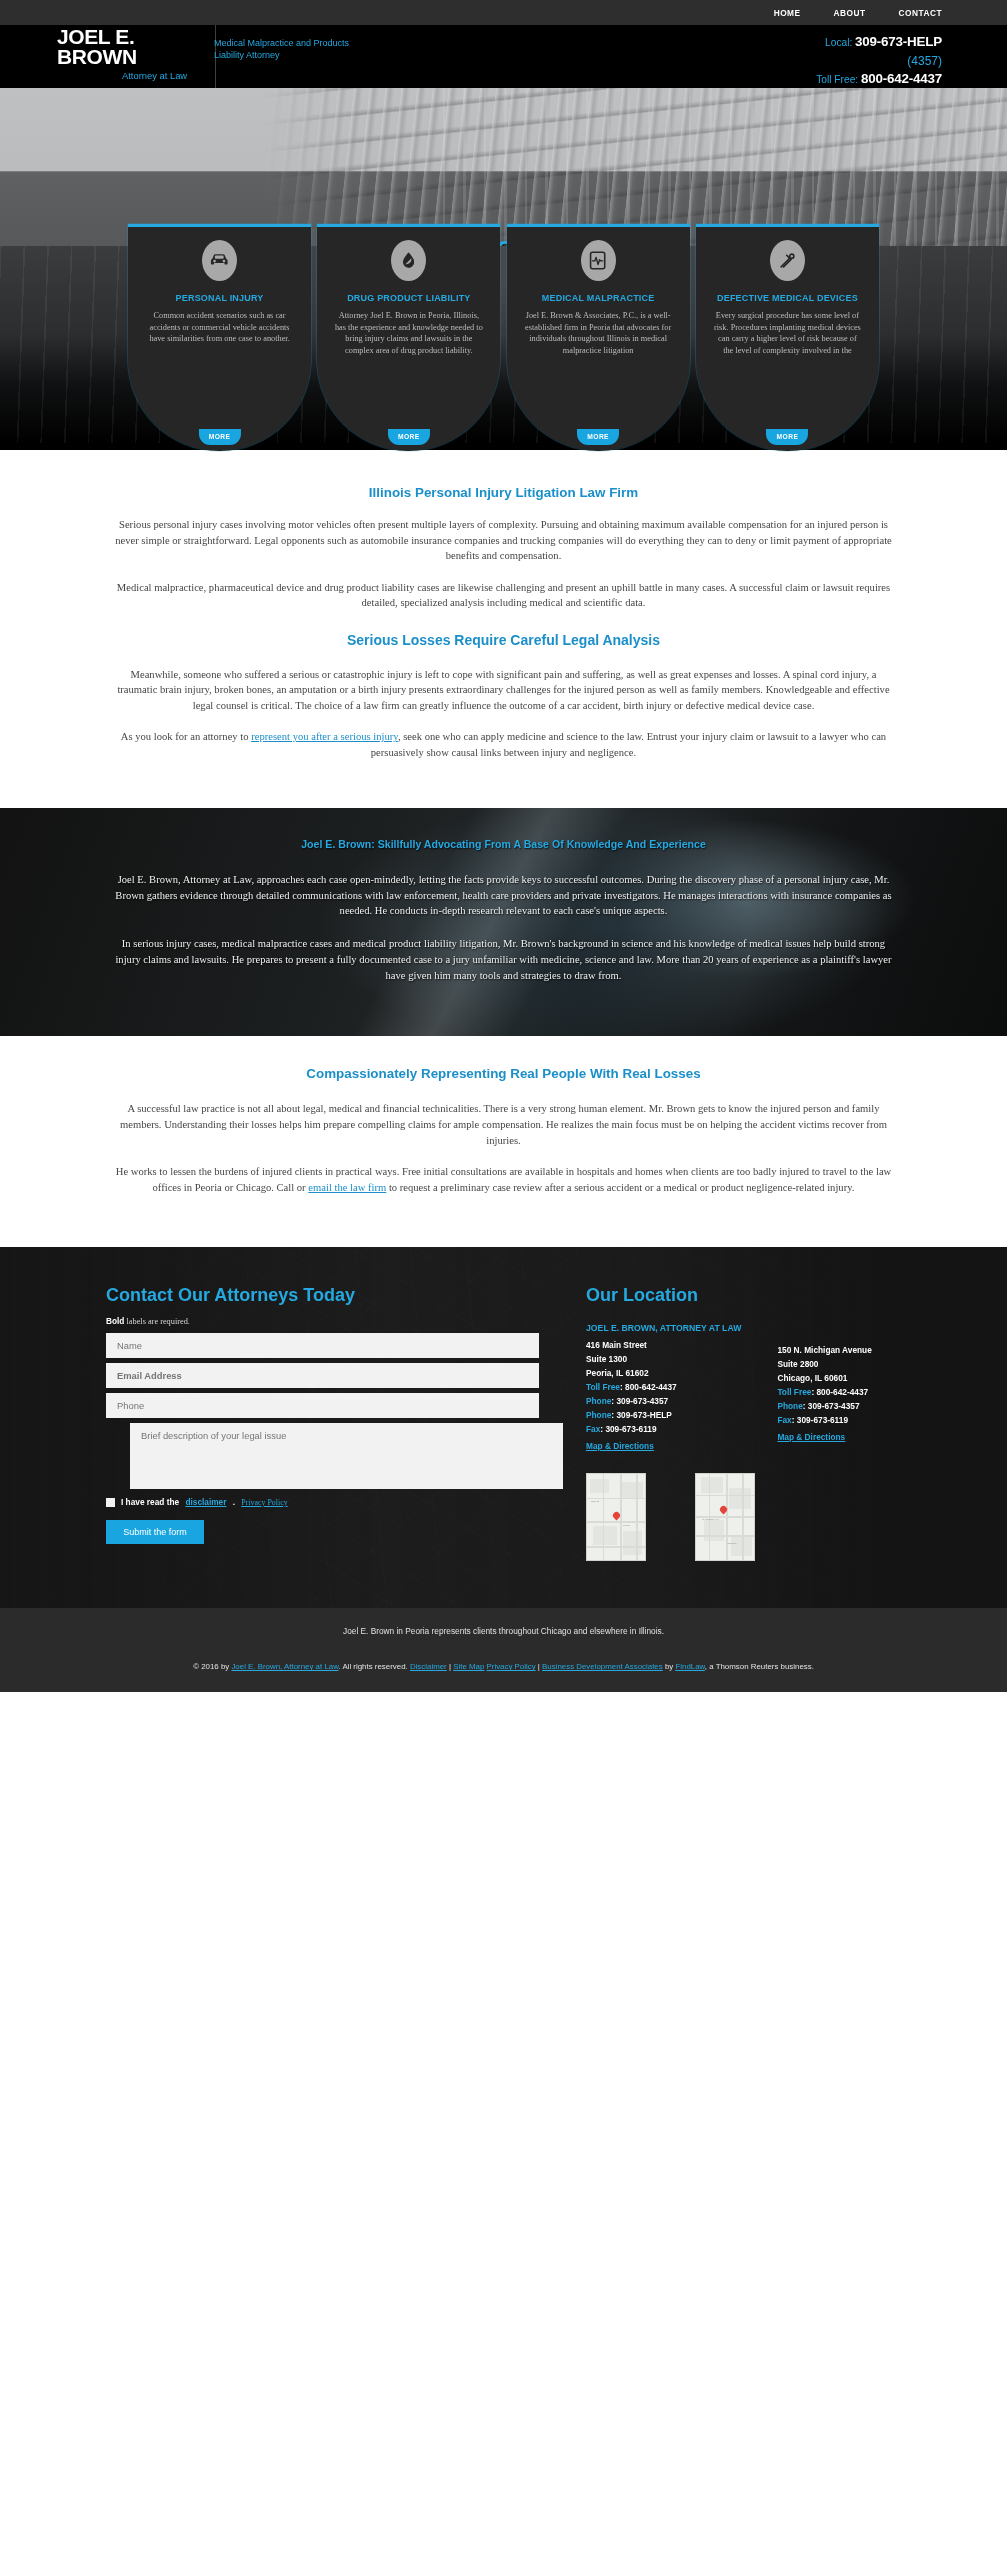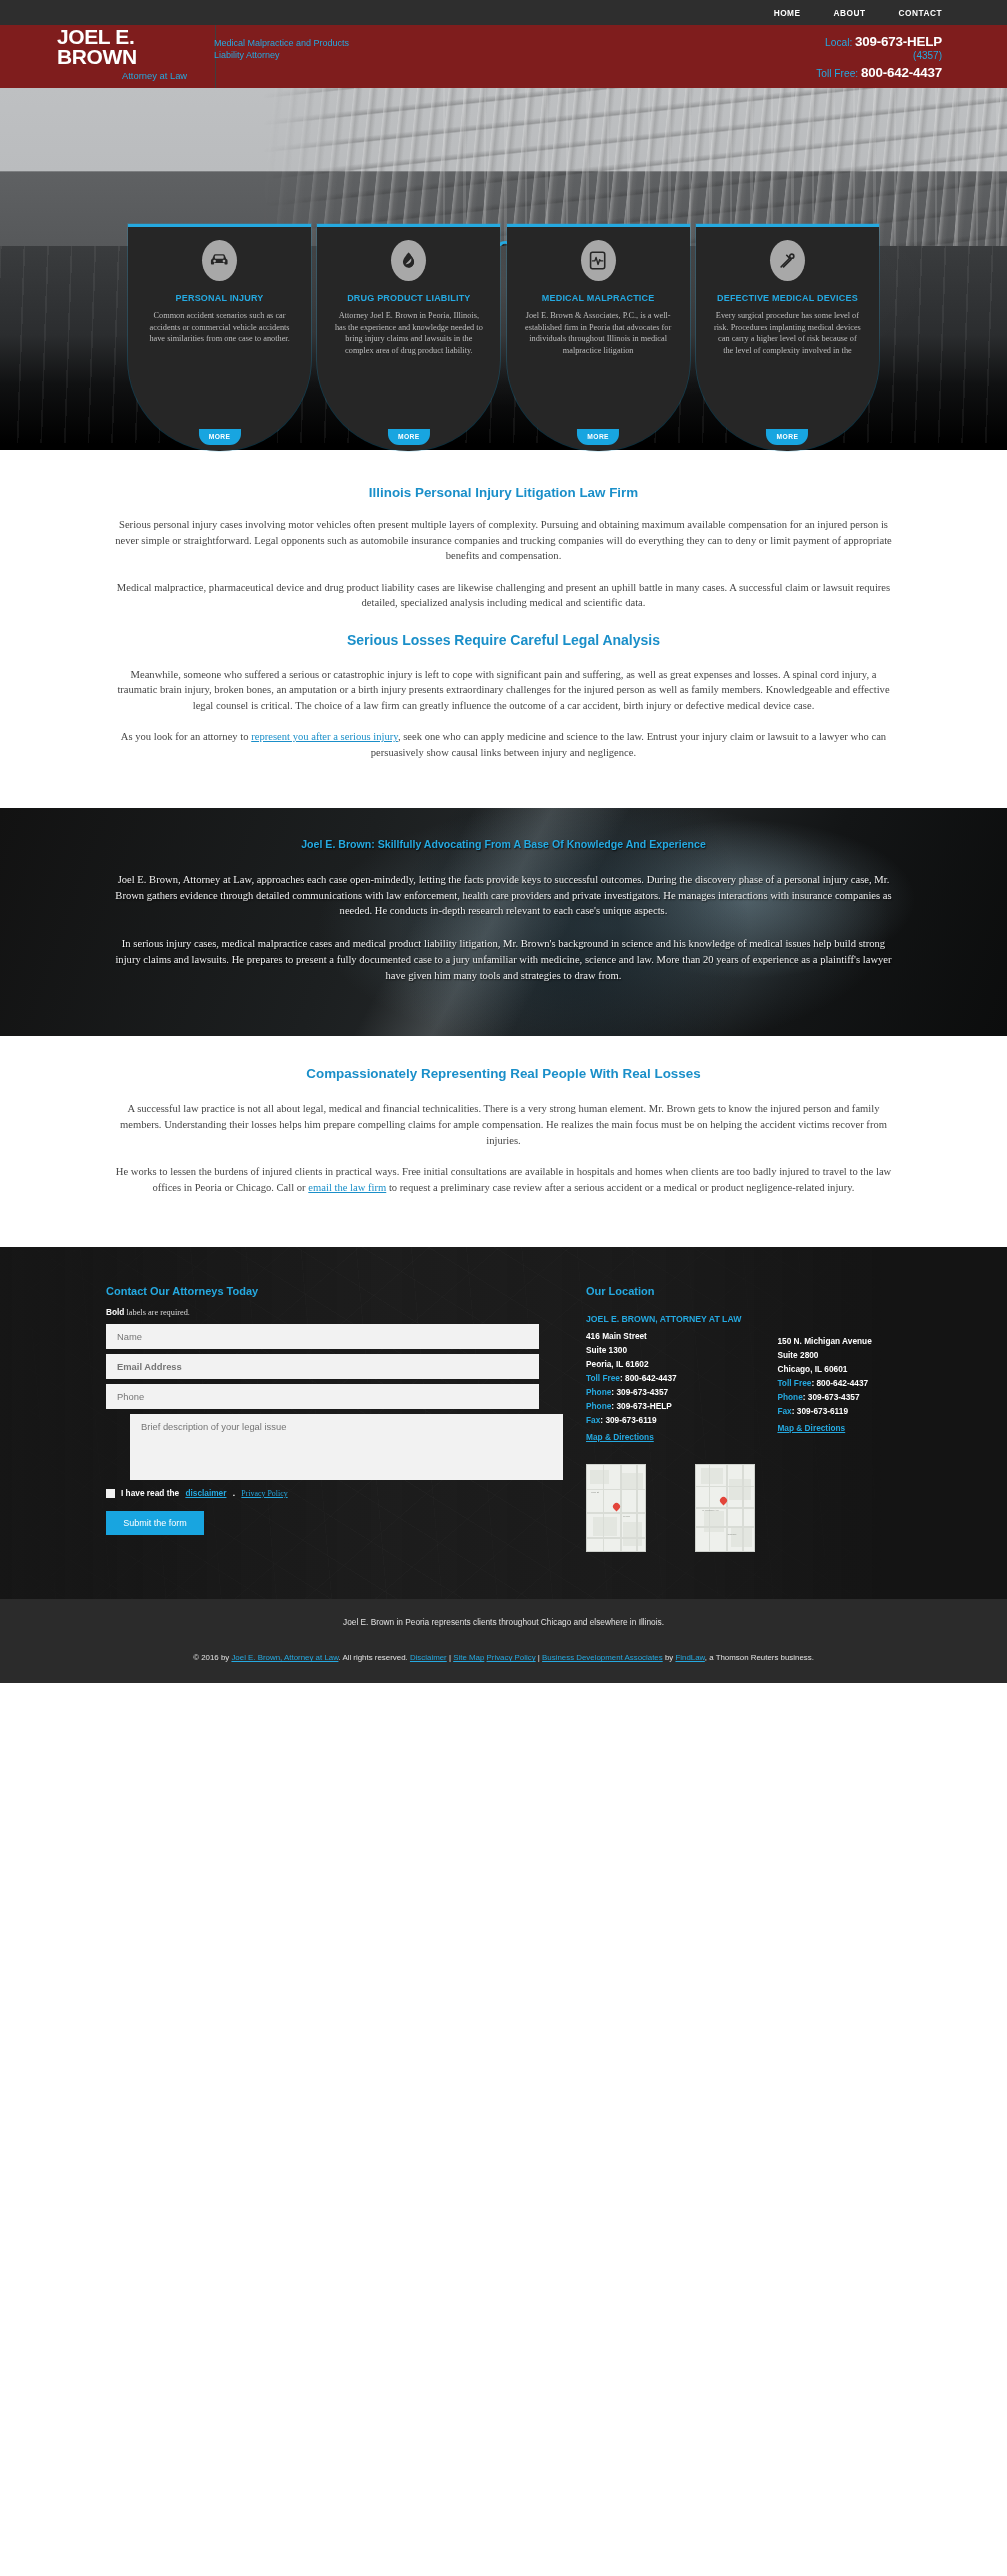--- a/index.html
+++ b/index.html
@@ -27,21 +27,21 @@
     font-size: 8.3px;
     letter-spacing: 0.5px;
     text-decoration: none;
     font-weight: bold;
     font-family: "Liberation Sans Narrow", "Liberation Sans", sans-serif;
   }
 
   
   .masthead {
     height: 63px;
-    background: #7f1d1d;
+    background: #000000;
     position: relative;
     display: flex;
     align-items: flex-start;
   }
   .mast-inner {
     width: 1007px; height: 63px; position: relative;
   }
   .logo-name {
     position: absolute;
     left: 57px; top: 1.6px;
@@ -81,21 +81,21 @@
     font-family: "Liberation Sans Narrow","Liberation Sans", sans-serif;
   }
   .sched {
     color: #25a9e0;
     font-size: 7px;
     letter-spacing: 0.2px;
     margin-bottom: 7.9px;
   }
   .ph-row { color:#25a9e0; font-size: 10.2px; line-height: 15px; }
   .ph-row b { color:#ffffff; font-size: 13.4px; font-weight: bold; letter-spacing:-0.2px;}
-  .ph-ext { color:#25a9e0; font-size:10px; line-height:11px; }
+  .ph-ext { color:#25a9e0; font-size:12px; line-height:11px;margin-top:6px; }
 
   
   .hero {
     position: relative;
     height: 252px;
     overflow: hidden;
     background: #4a4a4a;
   }
   .hero-bg {
     position: absolute; inset: 0;
@@ -302,21 +302,21 @@
   .contact-inner {
     position: relative; z-index: 2;
     width: 795px; margin: 0 auto;
     display: flex;
     gap: 47px;
   }
   .contact-col { width: 433px; }
   .loc-col { flex: 1; }
   h2.section-head {
     color: #25a9e0;
-    font-size: 11px;
+    font-size: 18px;
     font-weight: bold;
     margin-bottom: 9.4px;
     font-family: "Liberation Sans Narrow","Liberation Sans", sans-serif;
   }
   .req-note {
     color: #d8d8d8;
     font-size: 8.3px;
     margin-bottom: 7.9px;
     font-family: "Liberation Serif", serif;
   }

